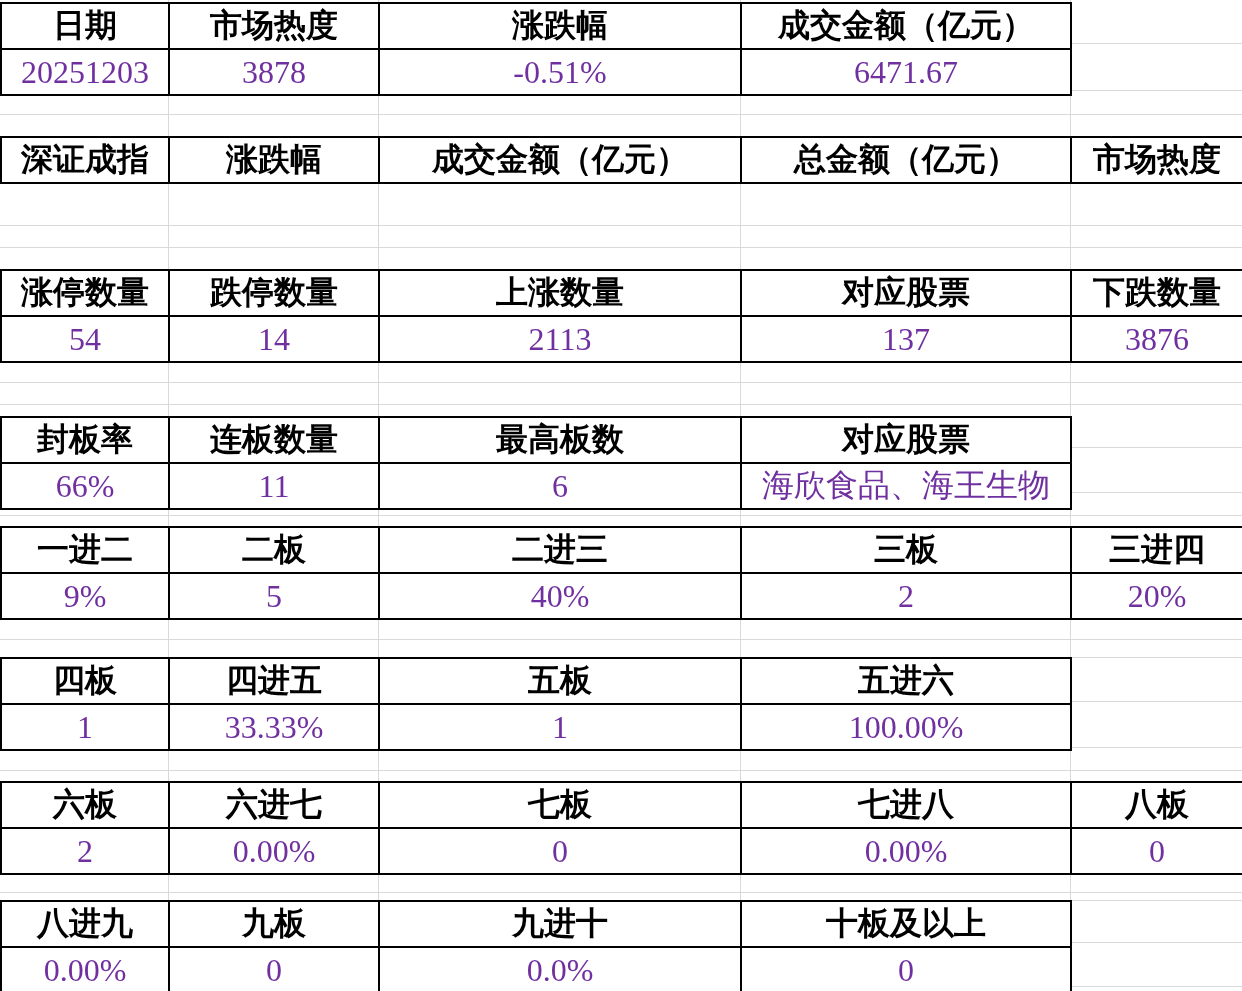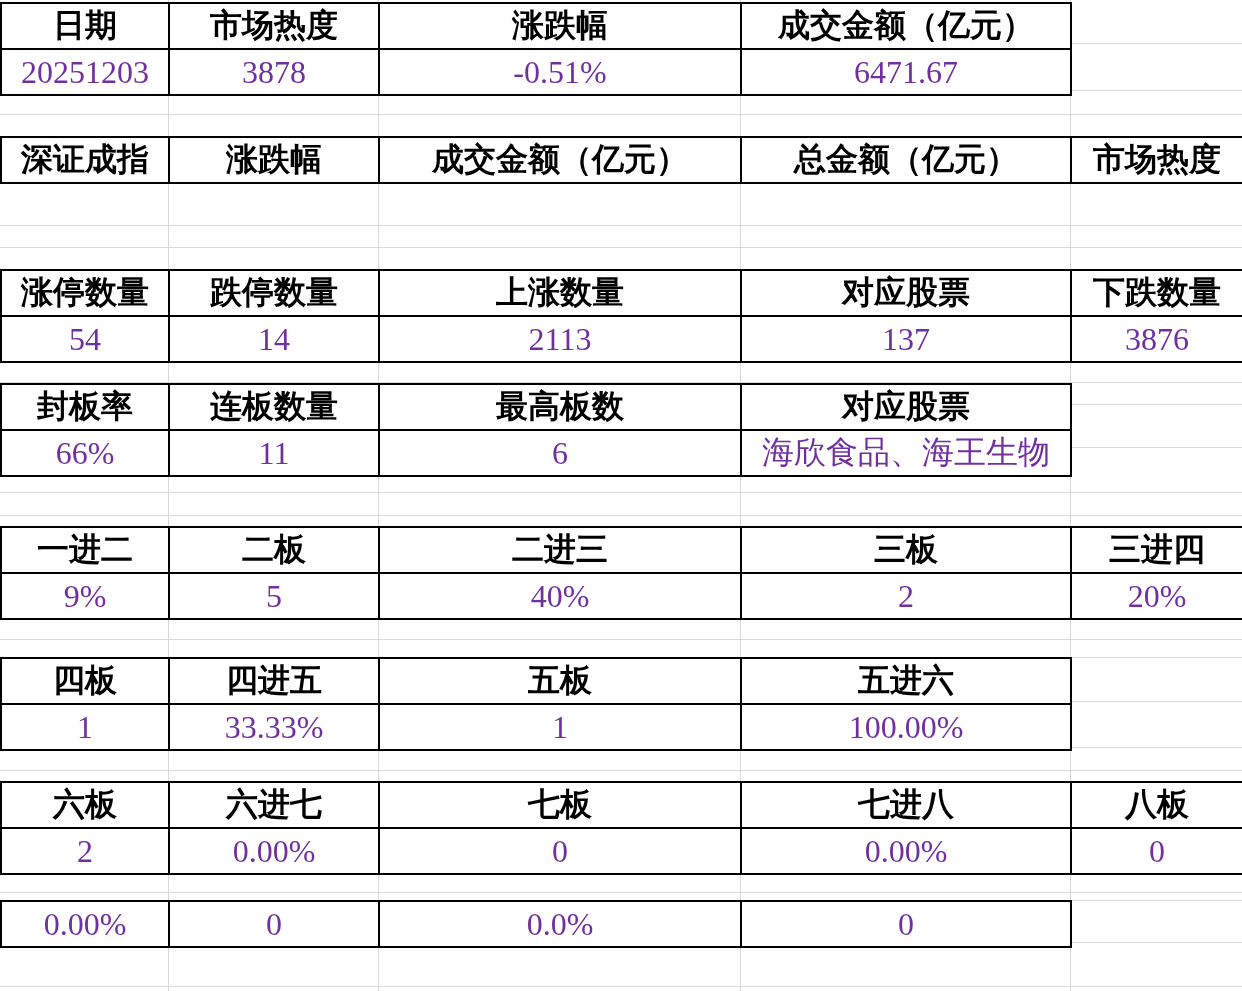--- a/index.html
+++ b/index.html
@@ -90,21 +90,21 @@
     <tr>
       <td>54</td>
       <td>14</td>
       <td>2113</td>
       <td>137</td>
       <td>3876</td>
     </tr>
   </tbody>
     </table>
 
-  <table class="sec" style="top:383px;width:1070px">
+  <table class="sec" style="top:416px;width:1070px">
     <colgroup>
         <col class="c1">
         <col class="c2">
         <col class="c3">
         <col class="c4">
       </colgroup>
     <tbody>
         <tr>
       <th>封板率</th>
       <th>连板数量</th>
@@ -196,20 +196,26 @@
     </table>
 
   <table class="sec" style="top:900px;width:1070px">
     <colgroup>
         <col class="c1">
         <col class="c2">
         <col class="c3">
         <col class="c4">
       </colgroup>
     <tbody>
+        <tr>
+      <th>八进九</th>
+      <th>九板</th>
+      <th>九进十</th>
+      <th>十板及以上</th>
+    </tr>
     <tr>
       <td>0.00%</td>
       <td>0</td>
       <td>0.0%</td>
       <td>0</td>
     </tr>
   </tbody>
     </table>
 
 <div class="gl-v" style="left: 168px;"></div>

